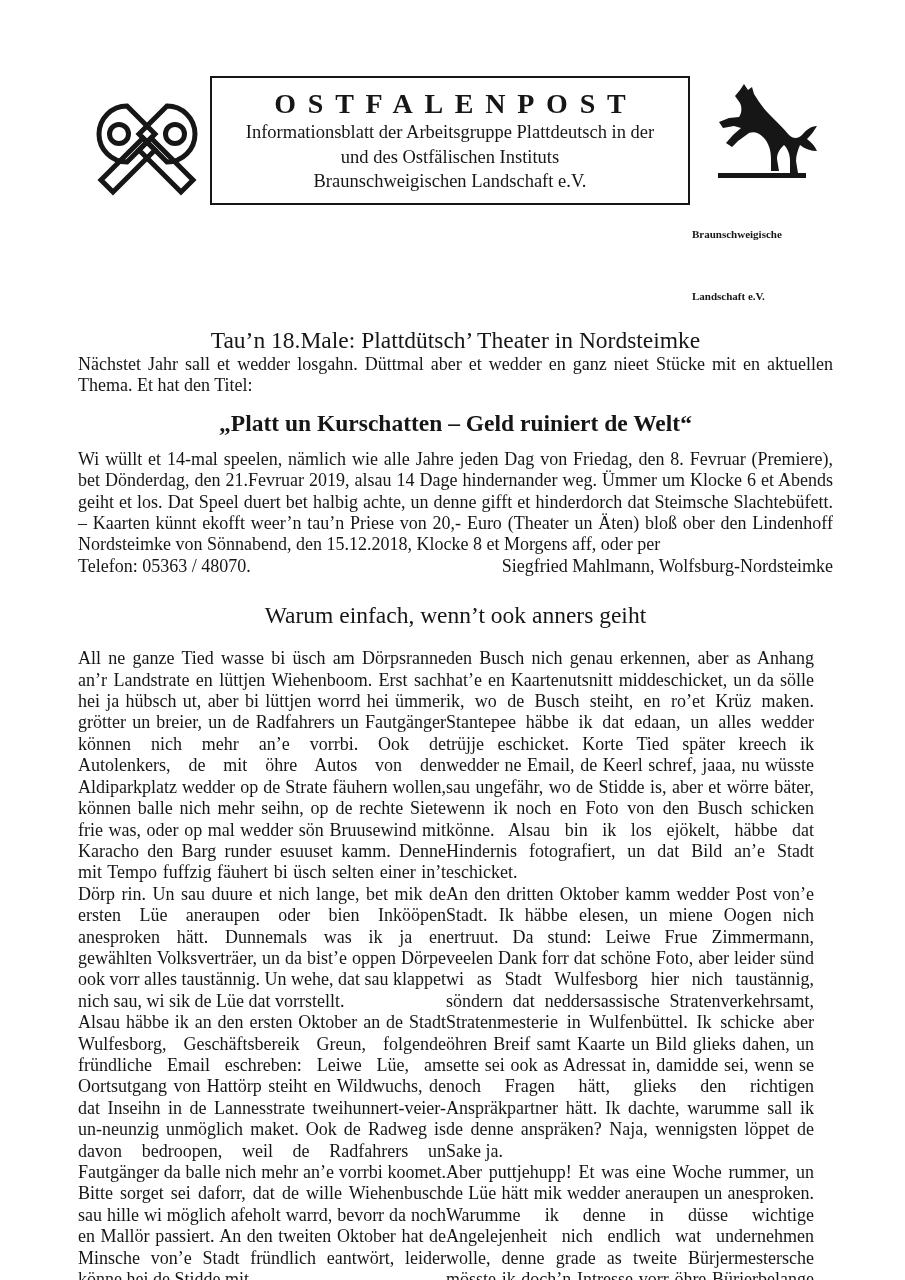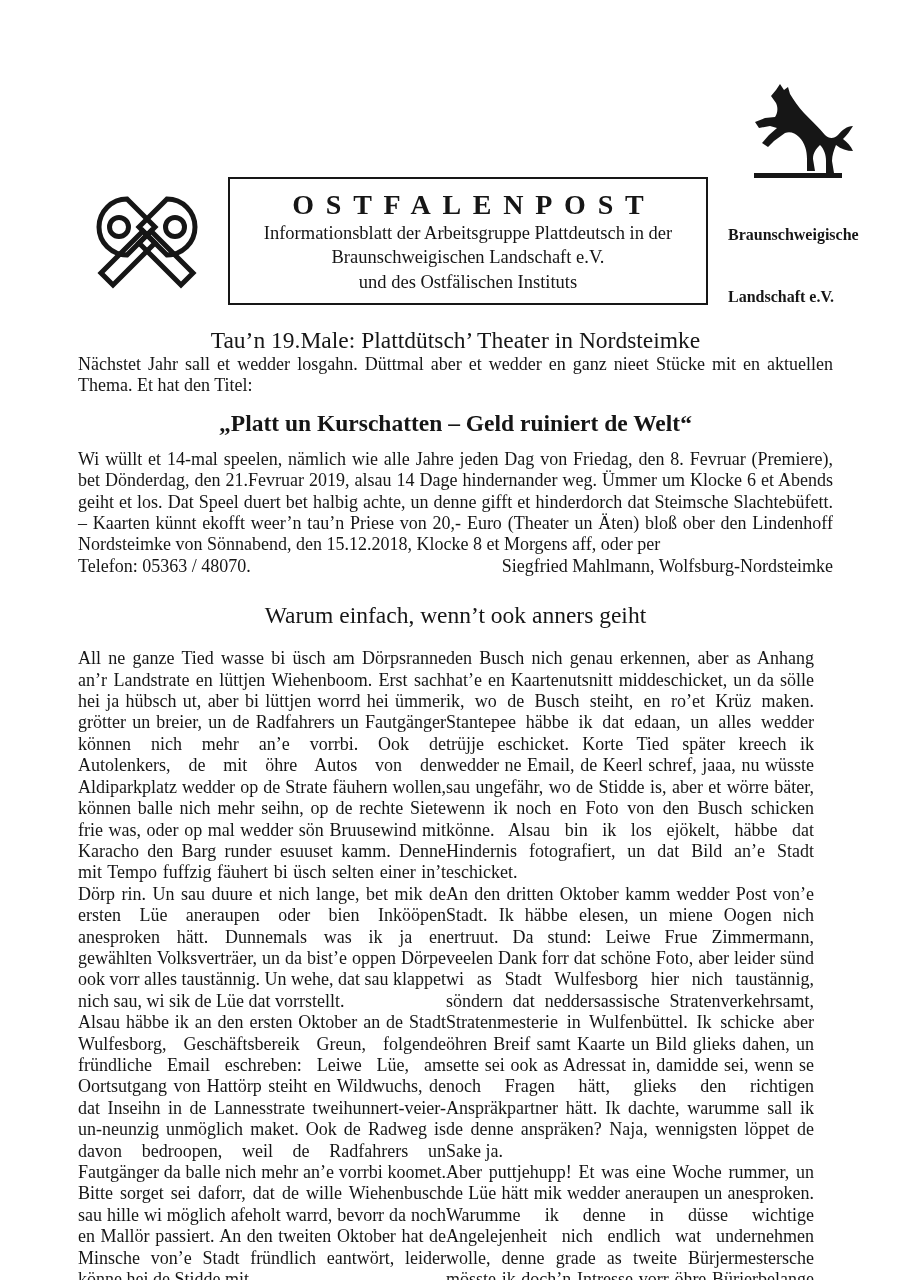--- a/index.html
+++ b/index.html
@@ -6,41 +6,41 @@
   body {
     width: 905px; height: 1280px;
     background: #ffffff;
     color: #161616;
     font-family: "Liberation Serif", "DejaVu Serif", serif;
     -webkit-font-smoothing: antialiased;
   }
   .page { position: relative; width: 905px; height: 1280px; overflow: hidden; background:#fff; }
 
   
-  .masthead { display: flex; align-items: flex-end; margin: 76px 56px 0 86px; gap: 20px; }
+  .masthead { display: flex; align-items: flex-start; margin: 76px 56px 0 86px; gap: 2px; }
   .emblem-wrap { width: 122px; flex: 0 0 auto; margin-top: 20px; }
   .mastbox {
     flex: 0 0 auto; width: 452px;
     border: 2px solid #161616;
     text-align: center;
     padding: 9px 12px 9px 12px;
   }
   .mast-title {
     font-size: 28px; font-weight: bold;
     letter-spacing: 0.42em; text-indent: 0.42em;
     line-height: 33px; white-space: nowrap;
   }
   .mast-sub { font-size: 18.5px; line-height: 24.5px; }
   .mast-meta {
     display: flex; justify-content: space-between; align-items: baseline;
     font-size: 19px; line-height: 25px; margin-top: 1px; padding: 0 6px 0 16px;
   }
   .logo-right { width: 152px; flex: 0 0 auto; margin-top: 6px; }
   .logo-right svg { display: block; margin: 0 auto 2px auto; }
-  .logo-caption { font-weight: bold; font-size: 16px; line-height: 17.5px; text-align: left; margin-top: 44px; }
+  .logo-caption { font-weight: bold; font-size: 11px; line-height: 17.5px; text-align: left; margin-top: 44px; }
 
   
   .content { margin: 0 72px 0 78px; } 
   .headline   { font-size: 23.5px; font-weight: normal; text-align: center; margin: 22px 0 0 0; }
   .intro      { margin-top: 21px; }
   p.body      { font-size: 18px; line-height: 21.4px; text-align: justify; margin: 0; }
   .play-title { font-size: 23.5px; font-weight: bold; text-align: center; margin: 13px 0 12px 0; }
   .tail-row   { display: flex; justify-content: space-between; font-size: 18px; line-height: 21.4px; }
   .sec-headline { font-size: 23.5px; font-weight: normal; text-align: center; margin: 25px 0 19px 0; }
   .columns { display: flex; }
@@ -69,22 +69,22 @@
             <circle cx="32" cy="38" r="9.5"></circle>
             <path d="M64,42 L106,84 L94,96 L52,54 Z"></path>
           </g>
         </g>
       </svg>
     </div>
 
     <div class="mastbox">
       <div class="mast-title" style="letter-spacing:0.42em;">OSTFALENPOST</div>
       <div class="mast-sub">Informationsblatt der Arbeitsgruppe Plattdeutsch in der</div>
+      <div class="mast-sub">und des Ostfälischen Instituts</div>
       <div class="mast-sub">Braunschweigischen Landschaft e.V.</div>
-      <div class="mast-sub">und des Ostfälischen Instituts</div>
     </div>
 
     <div class="logo-right">
       <svg width="112" height="100" viewBox="0 0 110 100">
         <g fill="#161616" stroke="none">
           <path d="M22,14 L27,8 L31,2 L35,8 L39,5 L41,12
                    C45,18 49,25 55,31 C62,38 70,46 76,53
                    C80,57 85,57 89,53 C93,48 98,44 104,44
                    C101,49 98,53 94,57 C98,60 102,64 104,69
                    C98,69 92,67 87,63 C85,68 83,73 83,79
@@ -97,21 +97,21 @@
           <rect x="5" y="91" width="88" height="5"></rect>
         </g>
       </svg>
       <div class="logo-caption">Braunschweigische</div>
       <div class="logo-caption">Landschaft e.V.</div>
     </div>
 
   </header>
 
   <div class="content">
-    <h1 class="headline">Tau’n 19.Male: Plattdütsch’ Theater in Nordsteimke</h1>
+    <h1 class="headline">Tau’n 18.Male: Plattdütsch’ Theater in Nordsteimke</h1>
     <p class="body intro">Nächstet Jahr sall et wedder losgahn. Düttmal aber et wedder en ganz nieet Stücke mit en aktuellen Thema. Et hat den Titel:</p>
     <h2 class="play-title">„Platt un Kurschatten – Geld ruiniert de Welt“</h2>
     <p class="body">Wi wüllt et 14-mal speelen, nämlich wie alle Jahre jeden Dag von Friedag, den 8. Fevruar (Premiere), bet Dönderdag, den 21.Fevruar 2019, alsau 14 Dage hindernander weg. Ümmer um Klocke 6 et Abends geiht et los. Dat Speel duert bet halbig achte, un denne gifft et hinderdorch dat Steimsche Slachtebüfett. – Kaarten künnt ekofft weer’n tau’n Priese von 20,- Euro (Theater un Äten) bloß ober den Lindenhoff Nordsteimke von Sönnabend, den 15.12.2018, Klocke 8 et Morgens aff, oder per</p>
     <div class="tail-row">
       <span>Telefon: 05363 / 48070.</span>
       <span>Siegfried Mahlmann, Wolfsburg-Nordsteimke</span>
     </div>
   </div>
 
   <div class="content">

